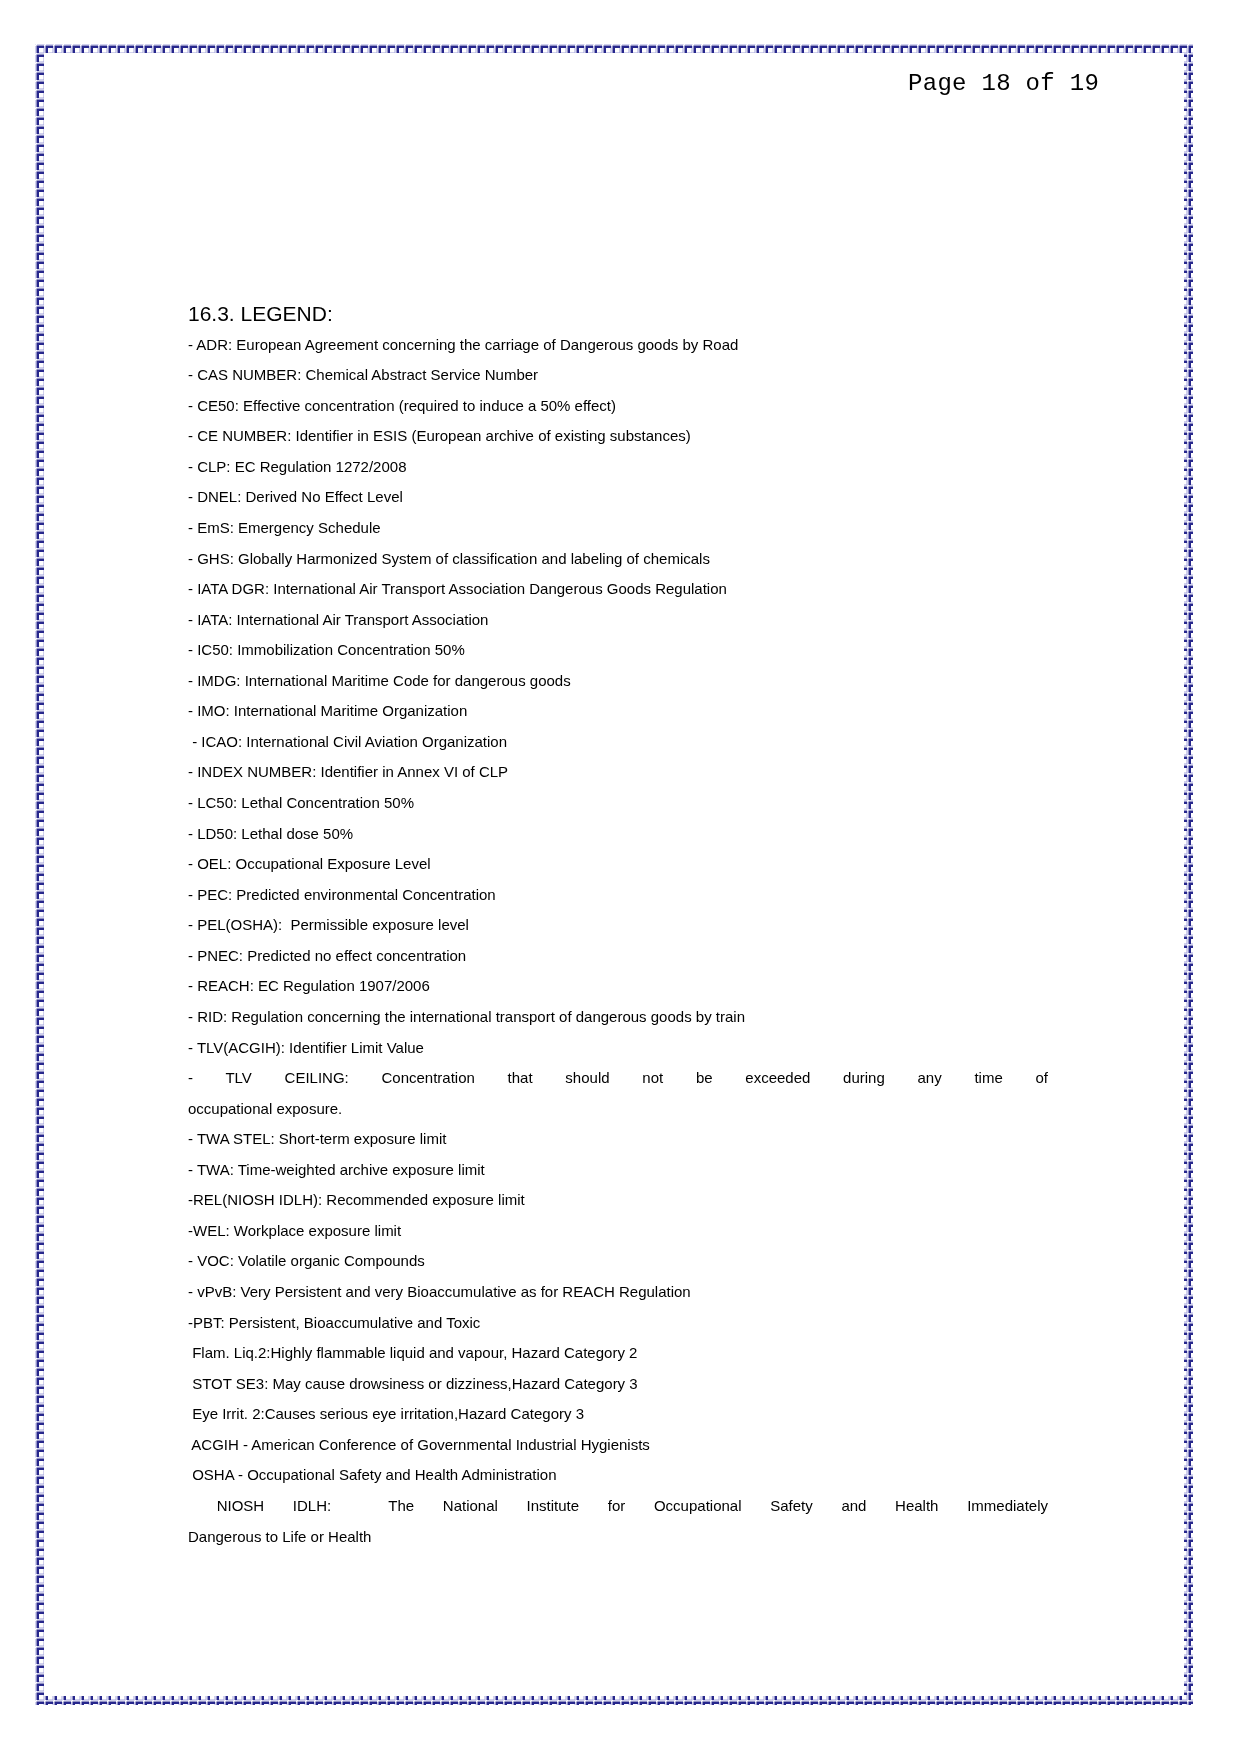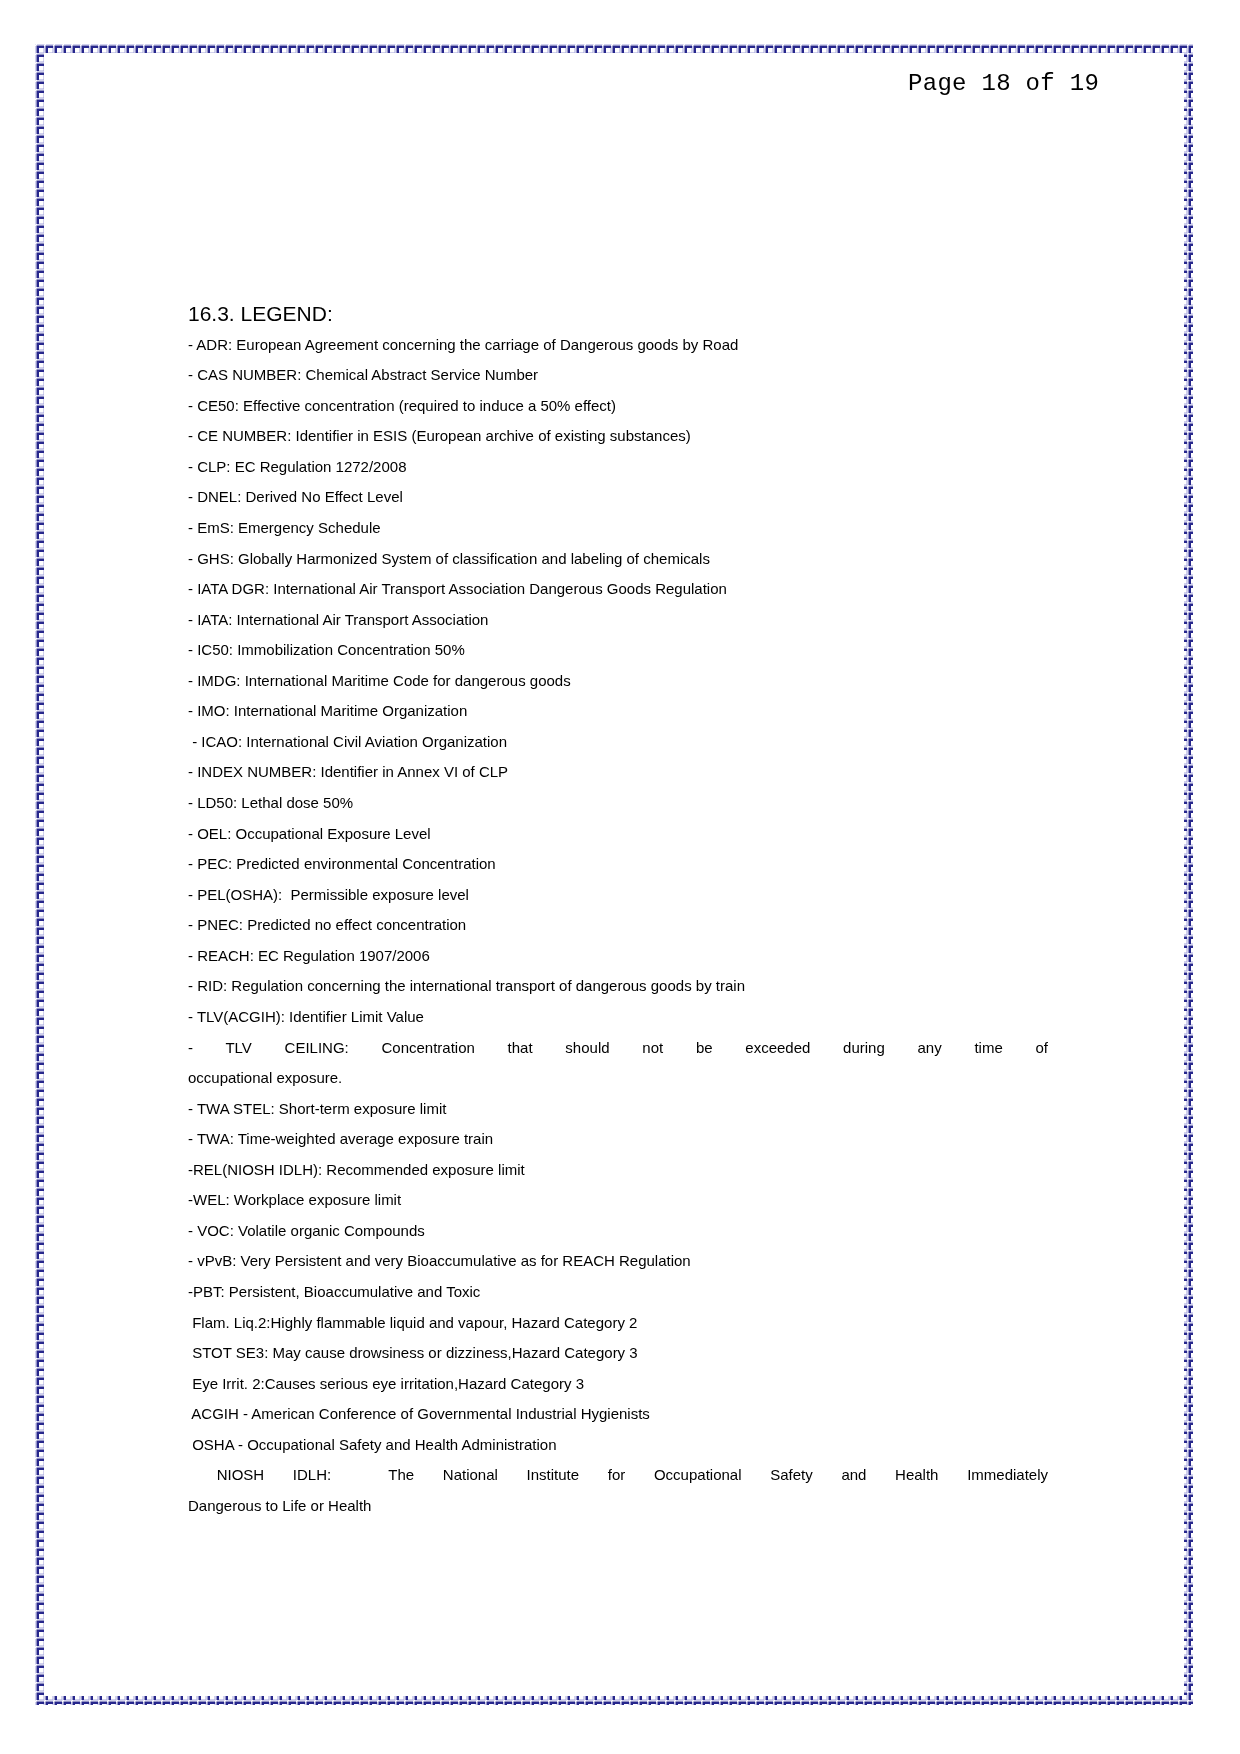--- a/index.html
+++ b/index.html
@@ -82,32 +82,33 @@
         <div class="line">- DNEL: Derived No Effect Level</div>
         <div class="line">- EmS: Emergency Schedule</div>
         <div class="line">- GHS: Globally Harmonized System of classification and labeling of chemicals</div>
         <div class="line">- IATA DGR: International Air Transport Association Dangerous Goods Regulation</div>
         <div class="line">- IATA: International Air Transport Association</div>
         <div class="line">- IC50: Immobilization Concentration 50%</div>
         <div class="line">- IMDG: International Maritime Code for dangerous goods</div>
         <div class="line">- IMO: International Maritime Organization</div>
         <div class="line"> - ICAO: International Civil Aviation Organization</div>
         <div class="line">- INDEX NUMBER: Identifier in Annex VI of CLP</div>
+        <div class="line">- LC50: Lethal Concentration 50%</div>
         <div class="line">- LD50: Lethal dose 50%</div>
         <div class="line">- OEL: Occupational Exposure Level</div>
         <div class="line">- PEC: Predicted environmental Concentration</div>
         <div class="line">- PEL(OSHA):  Permissible exposure level</div>
         <div class="line">- PNEC: Predicted no effect concentration</div>
         <div class="line">- REACH: EC Regulation 1907/2006</div>
         <div class="line">- RID: Regulation concerning the international transport of dangerous goods by train</div>
         <div class="line">- TLV(ACGIH): Identifier Limit Value</div>
         <div class="line stretch">- TLV CEILING: Concentration that should not be exceeded during any time of</div>
         <div class="line">occupational exposure.</div>
         <div class="line">- TWA STEL: Short-term exposure limit</div>
-        <div class="line">- TWA: Time-weighted average exposure train</div>
+        <div class="line">- TWA: Time-weighted archive exposure limit</div>
         <div class="line">-REL(NIOSH IDLH): Recommended exposure limit</div>
         <div class="line">-WEL: Workplace exposure limit</div>
         <div class="line">- VOC: Volatile organic Compounds</div>
         <div class="line">- vPvB: Very Persistent and very Bioaccumulative as for REACH Regulation</div>
         <div class="line">-PBT: Persistent, Bioaccumulative and Toxic</div>
         <div class="line"> Flam. Liq.2:Highly flammable liquid and vapour, Hazard Category 2</div>
         <div class="line"> STOT SE3: May cause drowsiness or dizziness,Hazard Category 3</div>
         <div class="line"> Eye Irrit. 2:Causes serious eye irritation,Hazard Category 3</div>
         <div class="line"> ACGIH - American Conference of Governmental Industrial Hygienists</div>
         <div class="line"> OSHA - Occupational Safety and Health Administration</div>

